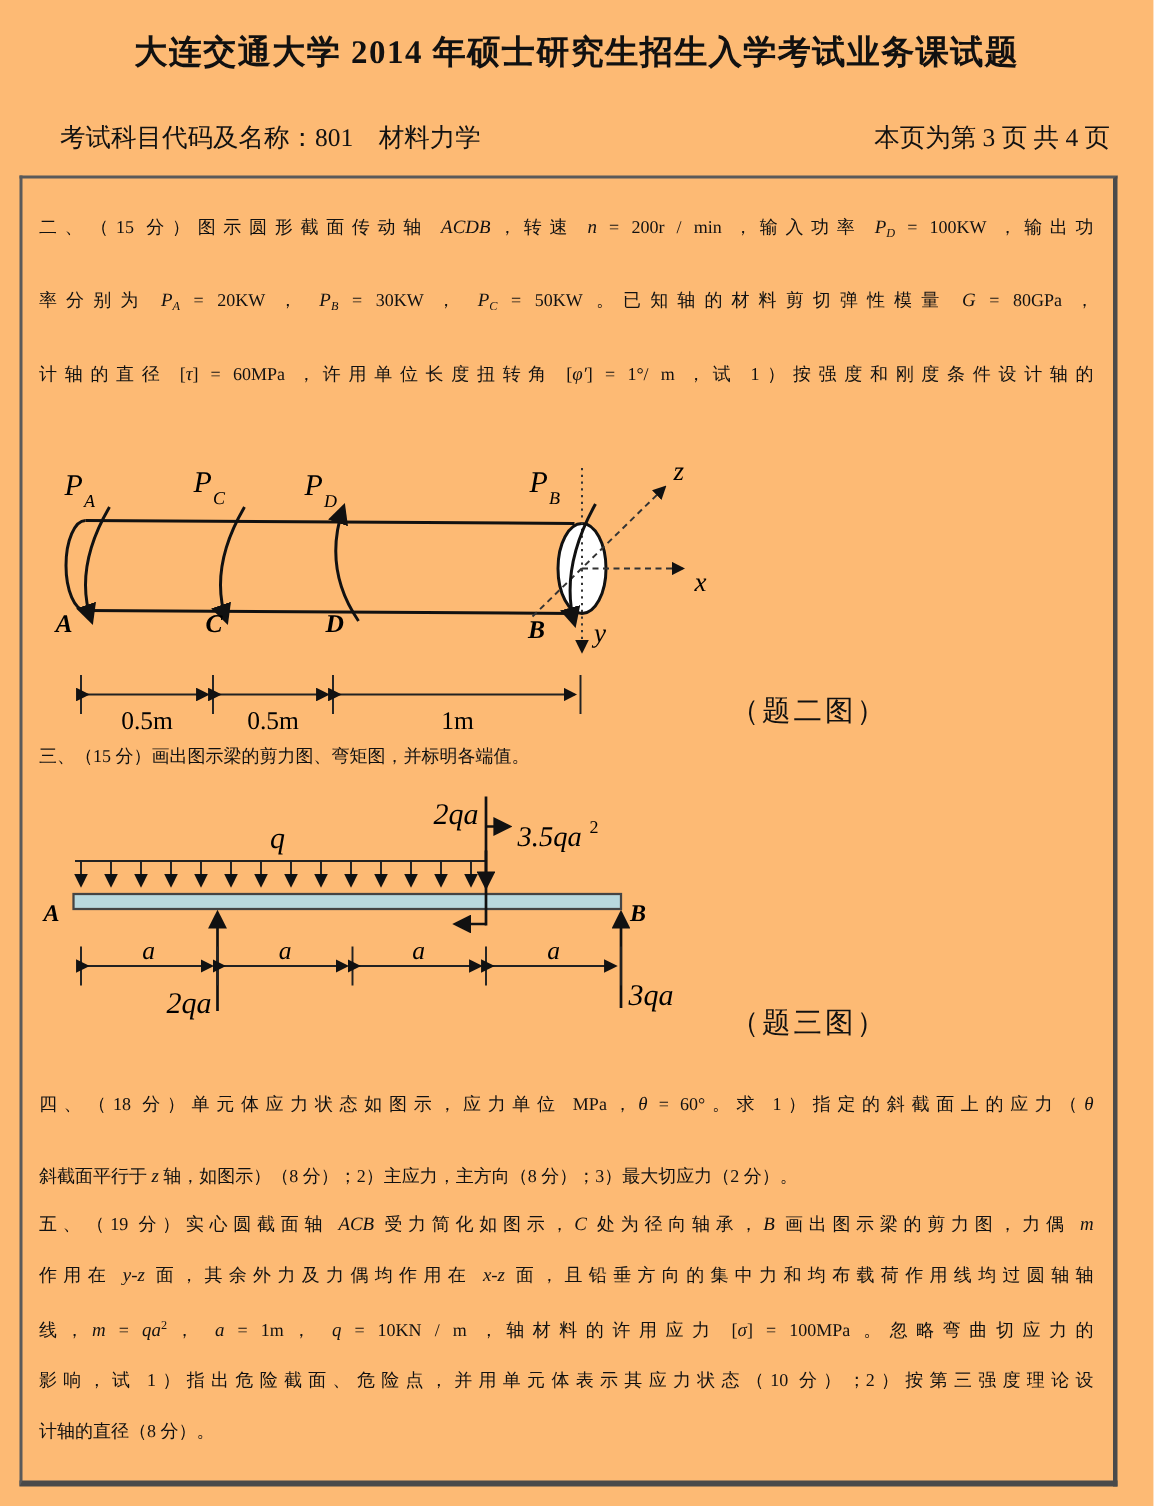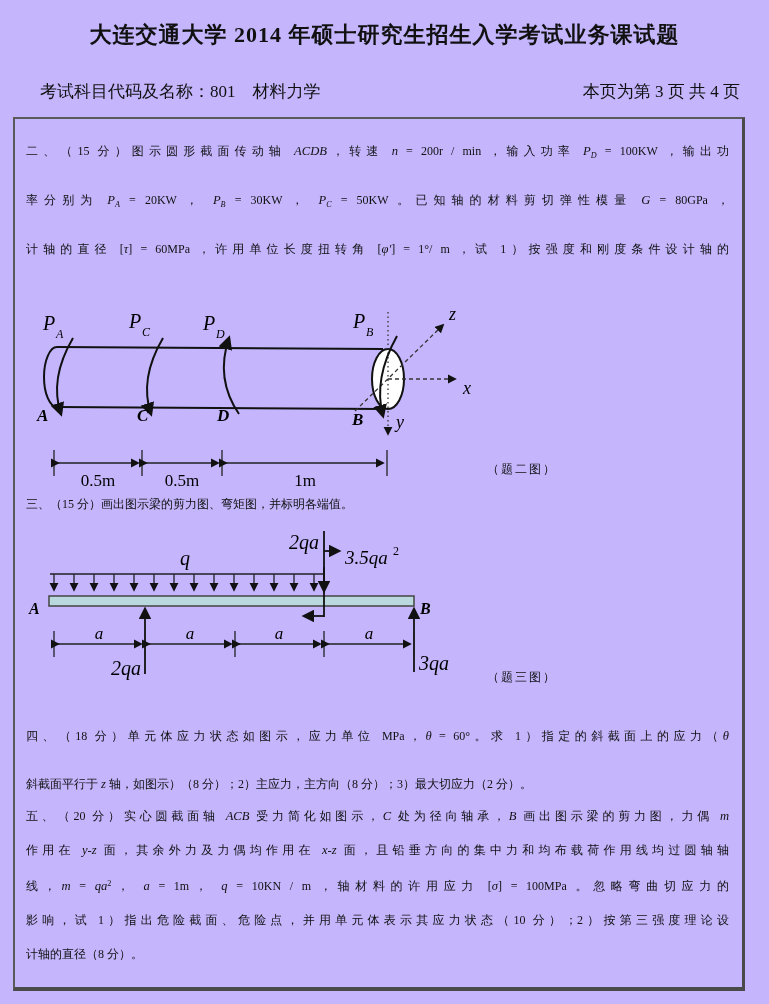--- a/index.html
+++ b/index.html
@@ -1,30 +1,30 @@
 <!DOCTYPE html>
 <html><head>
 <meta charset="utf-8">
 <style>
   html,body{margin:0;padding:0;background:#fff;}
-  .page{position:relative;width:769px;height:1004px;background:#c4b5fd;
+  .page{position:relative;width:769px;height:1004px;background:#fdba74;
         font-family:"Liberation Serif",serif;color:#111;overflow:hidden;}
   .title{position:absolute;top:20px;left:0;width:769px;text-align:center;
          font-size:22px;font-weight:700;letter-spacing:1px;}
   .subline{position:absolute;top:80px;left:40px;width:700px;display:flex;
            justify-content:space-between;font-size:17px;}
   .exam-box{position:absolute;left:13px;top:117px;width:727px;height:868px;
             border:2px solid #5a5a5a;border-bottom:4px solid #4a4a4a;border-right:3px solid #4a4a4a;}
   .tblock{position:absolute;left:11px;width:703px;font-size:12px;text-align:justify;}
   .tline{text-align:justify;}
   .tline.jfull{text-align-last:justify;}
   .seg-i{font-style:italic;font-family:"Liberation Serif",serif;font-size:1.05em;}
   .seg-sub{font-style:italic;font-size:0.68em;vertical-align:-0.35em;}
   .seg-sup{font-size:0.68em;vertical-align:0.55em;}
-  .caption{position:absolute;font-size:12px;letter-spacing:2px;}
+  .caption{position:absolute;font-size:19px;letter-spacing:2px;}
   svg text{font-family:"Liberation Serif",serif;}
   .svg-i{font-style:italic;}
   .svg-bi{font-style:italic;font-weight:700;}
 </style>
 </head>
 <body>
 
 <div class="page">
 
   <div class="title">大连交通大学 2014 年硕士研究生招生入学考试业务课试题</div>
@@ -179,21 +179,21 @@
     </svg>
 
     <div class="caption" style="left:472px;top:550px;font-family:Liberation Serif, serif;">（题三图）</div>
 
     <div class="tblock" style="top:593px;line-height:48px;">
       <div class="tline jfull"><span>四、（18 分）单元体应力状态如图示，应力单位 MPa，</span><span class="seg-i">θ</span><span> = 60°。求 1）指定的斜截面上的应力（</span><span class="seg-i">θ</span></div>
       <div class="tline"><span>斜截面平行于 </span><span class="seg-i">z</span><span> 轴，如图示）（8 分）；2）主应力，主方向（8 分）；3）最大切应力（2 分）。</span></div>
     </div>
 
     <div class="tblock" style="top:680px;line-height:34px;">
-      <div class="tline jfull"><span>五、（20 分）实心圆截面轴 </span><span class="seg-i">ACB</span><span> 受力简化如图示，</span><span class="seg-i">C</span><span> 处为径向轴承，</span><span class="seg-i">B</span><span> 画出图示梁的剪力图，力偶 </span><span class="seg-i">m</span></div>
+      <div class="tline jfull"><span>五、（19 分）实心圆截面轴 </span><span class="seg-i">ACB</span><span> 受力简化如图示，</span><span class="seg-i">C</span><span> 处为径向轴承，</span><span class="seg-i">B</span><span> 画出图示梁的剪力图，力偶 </span><span class="seg-i">m</span></div>
       <div class="tline jfull"><span>作用在 </span><span class="seg-i">y-z</span><span> 面，其余外力及力偶均作用在 </span><span class="seg-i">x-z</span><span> 面，且铅垂方向的集中力和均布载荷作用线均过圆轴轴</span></div>
       <div class="tline jfull"><span>线，</span><span class="seg-i">m</span><span> = </span><span class="seg-i">qa</span><span class="seg-sup">2</span><span>， </span><span class="seg-i">a</span><span> = 1m， </span><span class="seg-i">q</span><span> = 10KN / m ，轴材料的许用应力 [</span><span class="seg-i">σ</span><span>] = 100MPa 。忽略弯曲切应力的</span></div>
       <div class="tline jfull"><span>影响，试 1）指出危险截面、危险点，并用单元体表示其应力状态（10 分）；2）按第三强度理论设</span></div>
       <div class="tline"><span>计轴的直径（8 分）。</span></div>
     </div>
 
   </div>
 </div>
 
 </body></html>

